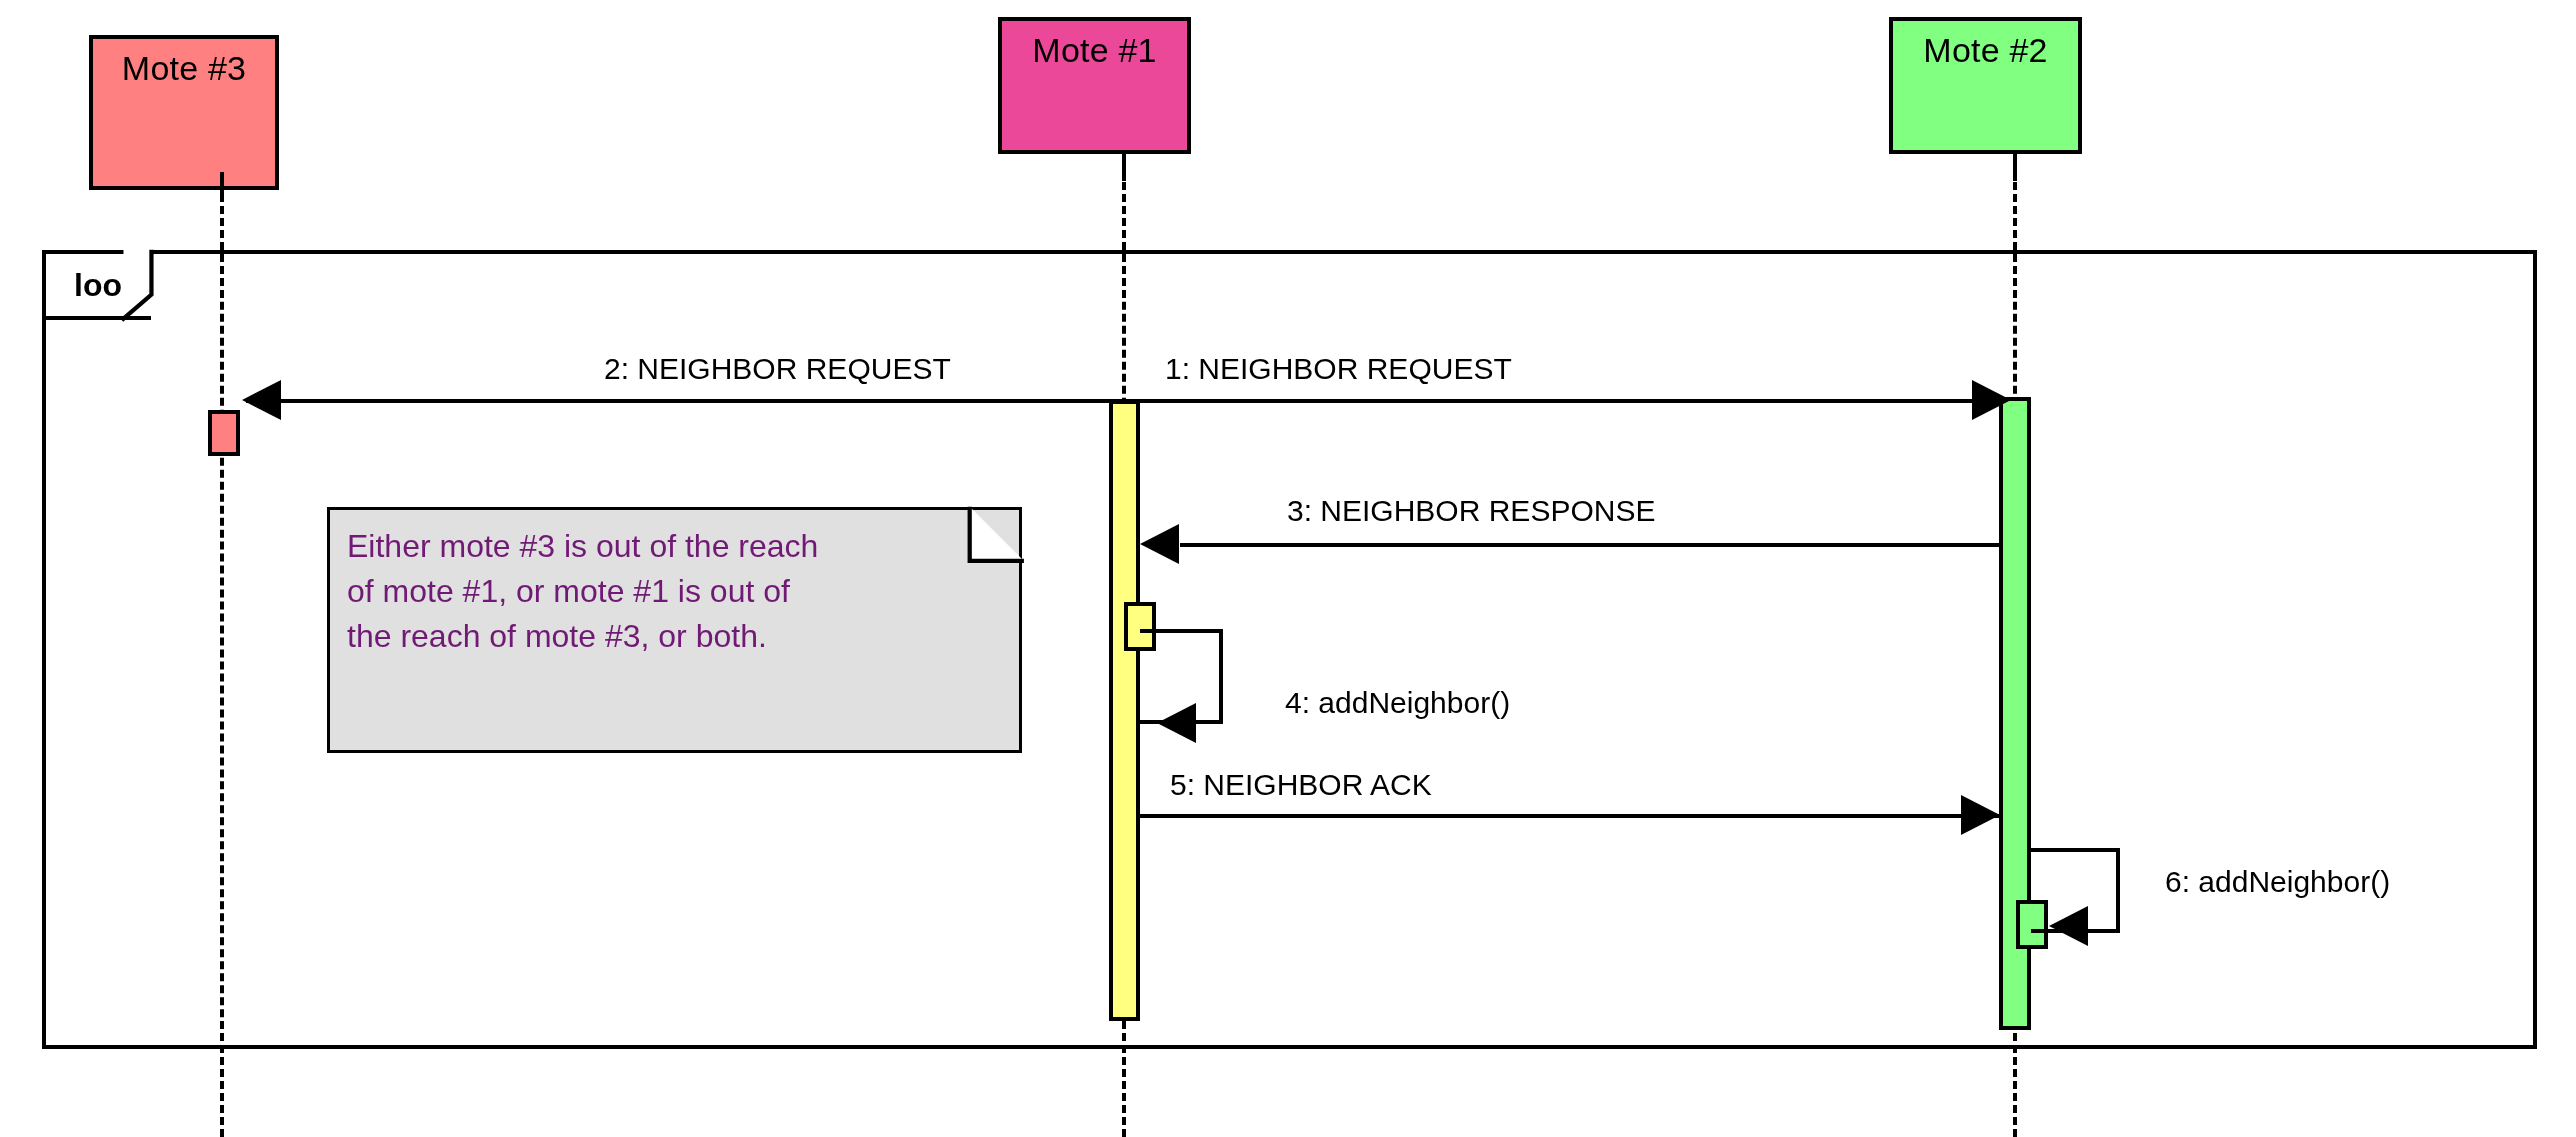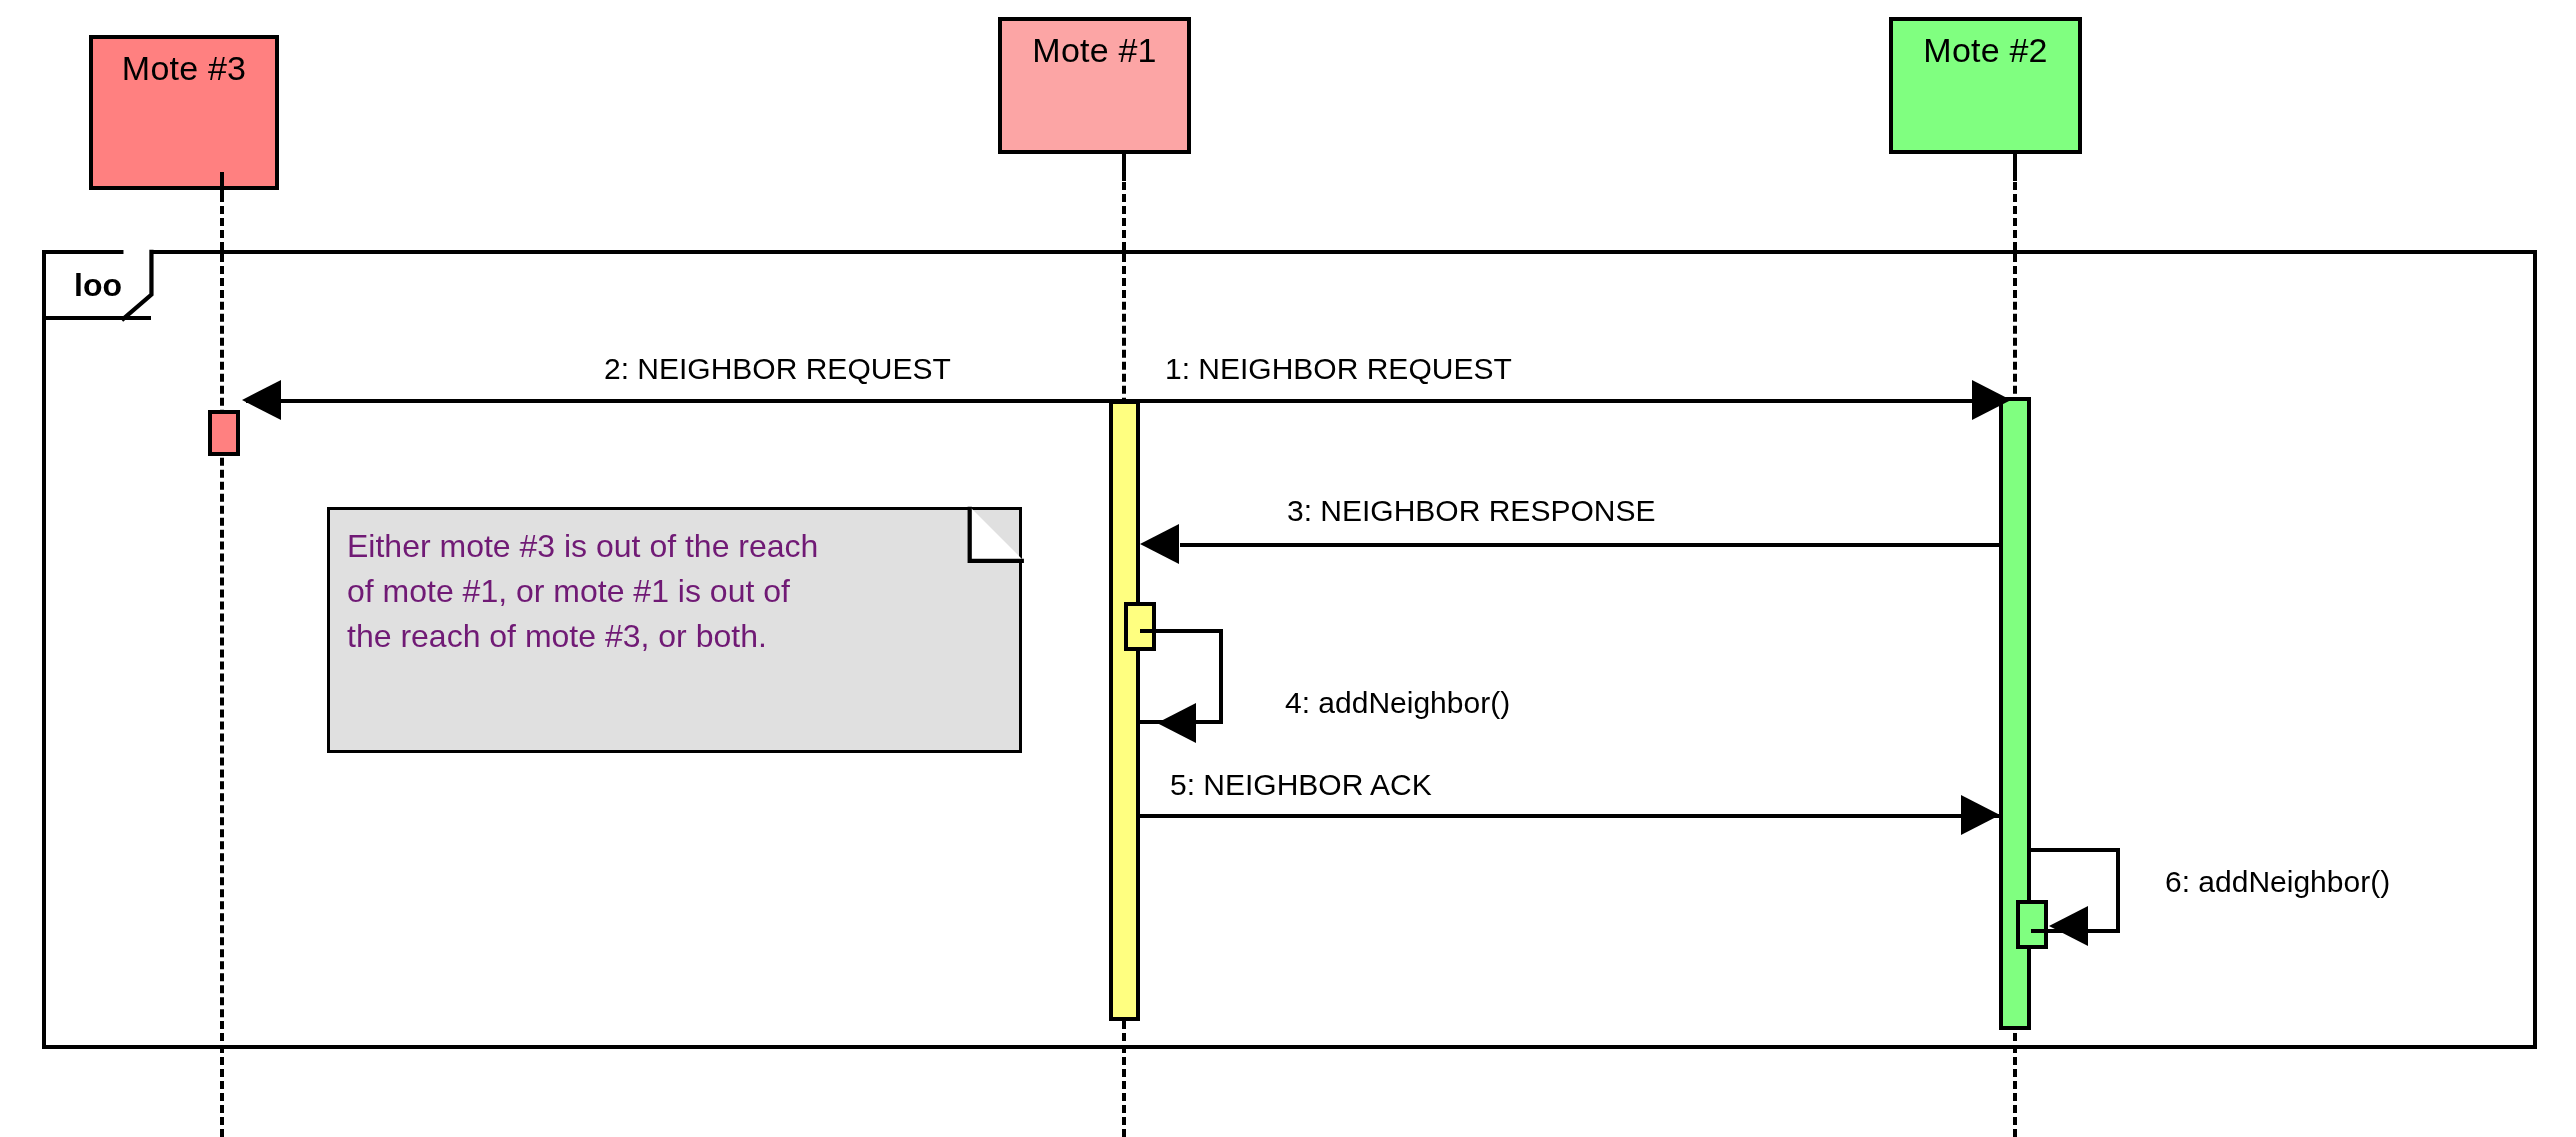--- a/index.html
+++ b/index.html
@@ -124,21 +124,21 @@
   </div>
 
   <svg style="position:absolute; left:147px; top:248px; width:53px; height:78px; overflow:visible;" viewBox="0 0 62 92" width="53" height="78">
     <polygon points="5,2 5,55 -28,85 -28,2" fill="#ffffff" stroke="none"></polygon>
     <polyline points="5,2 5,55 -30,85" fill="none" stroke="#000000" stroke-width="5"></polyline>
   </svg>
 
   <div class="lifeline-head" style="left:89px; top:35px; width:190px; height:155px; background:#FF8080;">
     <span>Mote #3</span>
   </div>
-  <div class="lifeline-head" style="left:998px; top:17px; width:193px; height:137px; background:#fca5a5;justify-content:center;">
+  <div class="lifeline-head" style="left:998px; top:17px; width:193px; height:137px; background:#ec4899;justify-content:center;">
     <span>Mote #1</span>
   </div>
   <div class="lifeline-head" style="left:1889px; top:17px; width:193px; height:137px; background:#80FF80;">
     <span>Mote #2</span>
   </div>
 
   <div style="position:absolute; left:220px; top:172px; width:0; height:27px; border-left:4.2px solid #000;"></div>
   <div style="position:absolute; left:1122px; top:154px; width:0; height:27px; border-left:4.2px solid #000;"></div>
   <div style="position:absolute; left:2013px; top:154px; width:0; height:27px; border-left:4.2px solid #000;"></div>
 

